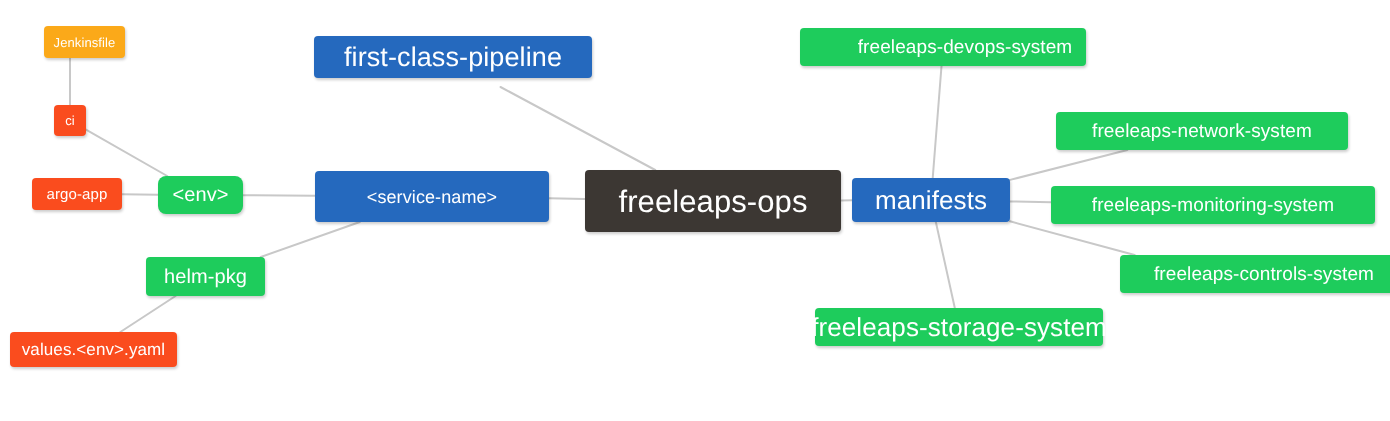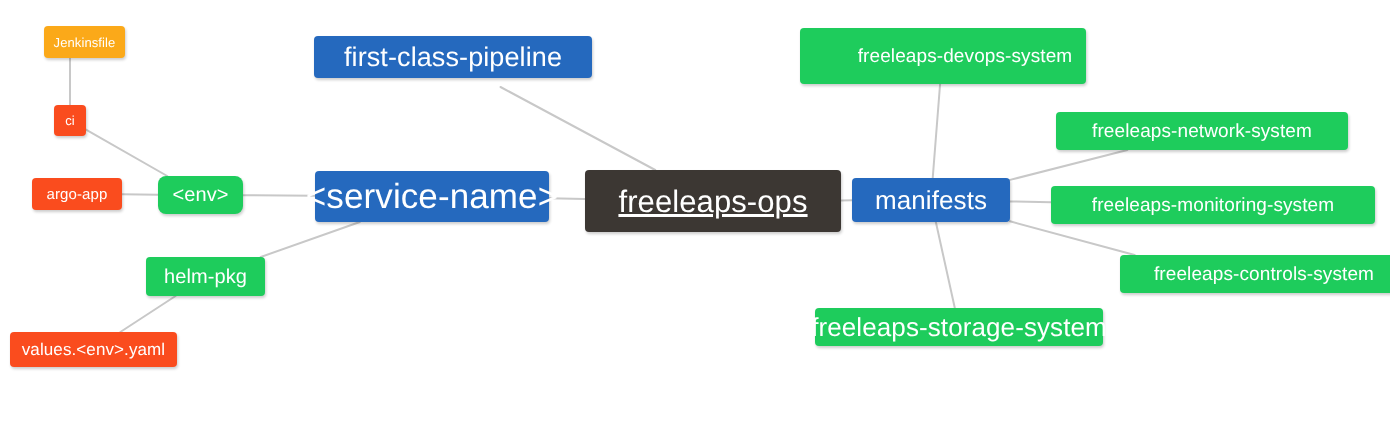--- a/index.html
+++ b/index.html
@@ -34,21 +34,21 @@
     justify-content: center;
     box-sizing: border-box;
     border-radius: 4px;
     color: #ffffff;
     white-space: nowrap;
     line-height: 1;
     letter-spacing: 0.1px;
     box-shadow: 1px 2px 3px rgba(0,0,0,0.20);
     text-rendering: geometricPrecision;
   }
-  .node.root      { background: #3C3733; text-decoration: underline; }
+  .node.root      { background: #3C3733; }
   .node.blue      { background: #2569BE; }
   .node.green     { background: #1ECC5C; }
   .node.orange    { background: #FBA919; }
   .node.red       { background: #FA4C1E; align-items: center; }
 </style>
 </head>
 <body>
 
 <div id="mindmap">
   <svg id="edge-layer" viewBox="0 0 1390 421" width="1390" height="421" aria-hidden="true">
@@ -82,30 +82,30 @@
       </div>
       <div class="node green" style="left: 146px; top: 257px; width: 119px; height: 39px; font-size: 20px;">
         <span>helm-pkg</span>
       </div>
       <div class="node red" style="left: 10px; top: 332px; width: 167px; height: 35px; font-size: 17px;">
         <span>values.&lt;env&gt;.yaml</span>
       </div>
       <div class="node blue" style="left: 314px; top: 36px; width: 278px; height: 42px; font-size: 27px;">
         <span>first-class-pipeline</span>
       </div>
-      <div class="node blue" style="left: 315px; top: 171px; width: 234px; height: 51px; font-size: 35px;">
+      <div class="node blue" style="left: 315px; top: 171px; width: 234px; height: 51px; font-size: 18px;">
         <span>&lt;service-name&gt;</span>
       </div>
       <div class="node root" style="left: 585px; top: 170px; width: 256px; height: 62px; font-size: 31px;">
         <span>freeleaps-ops</span>
       </div>
       <div class="node blue" style="left: 852px; top: 178px; width: 158px; height: 44px; font-size: 26px;">
         <span>manifests</span>
       </div>
-      <div class="node green" style="left: 800px; top: 28px; width: 286px; height: 56px; font-size: 19px; padding-left: 44px;">
+      <div class="node green" style="left: 800px; top: 28px; width: 286px; height: 38px; font-size: 19px; padding-left: 44px;">
         <span>freeleaps-devops-system</span>
       </div>
       <div class="node green" style="left: 1056px; top: 112px; width: 292px; height: 38px; font-size: 19px;">
         <span>freeleaps-network-system</span>
       </div>
       <div class="node green" style="left: 1051px; top: 186px; width: 324px; height: 38px; font-size: 19px; text-align: center;">
         <span>freeleaps-monitoring-system</span>
       </div>
       <div class="node green" style="left: 1120px; top: 255px; width: 288px; height: 38px; font-size: 19px;">
         <span>freeleaps-controls-system</span>

